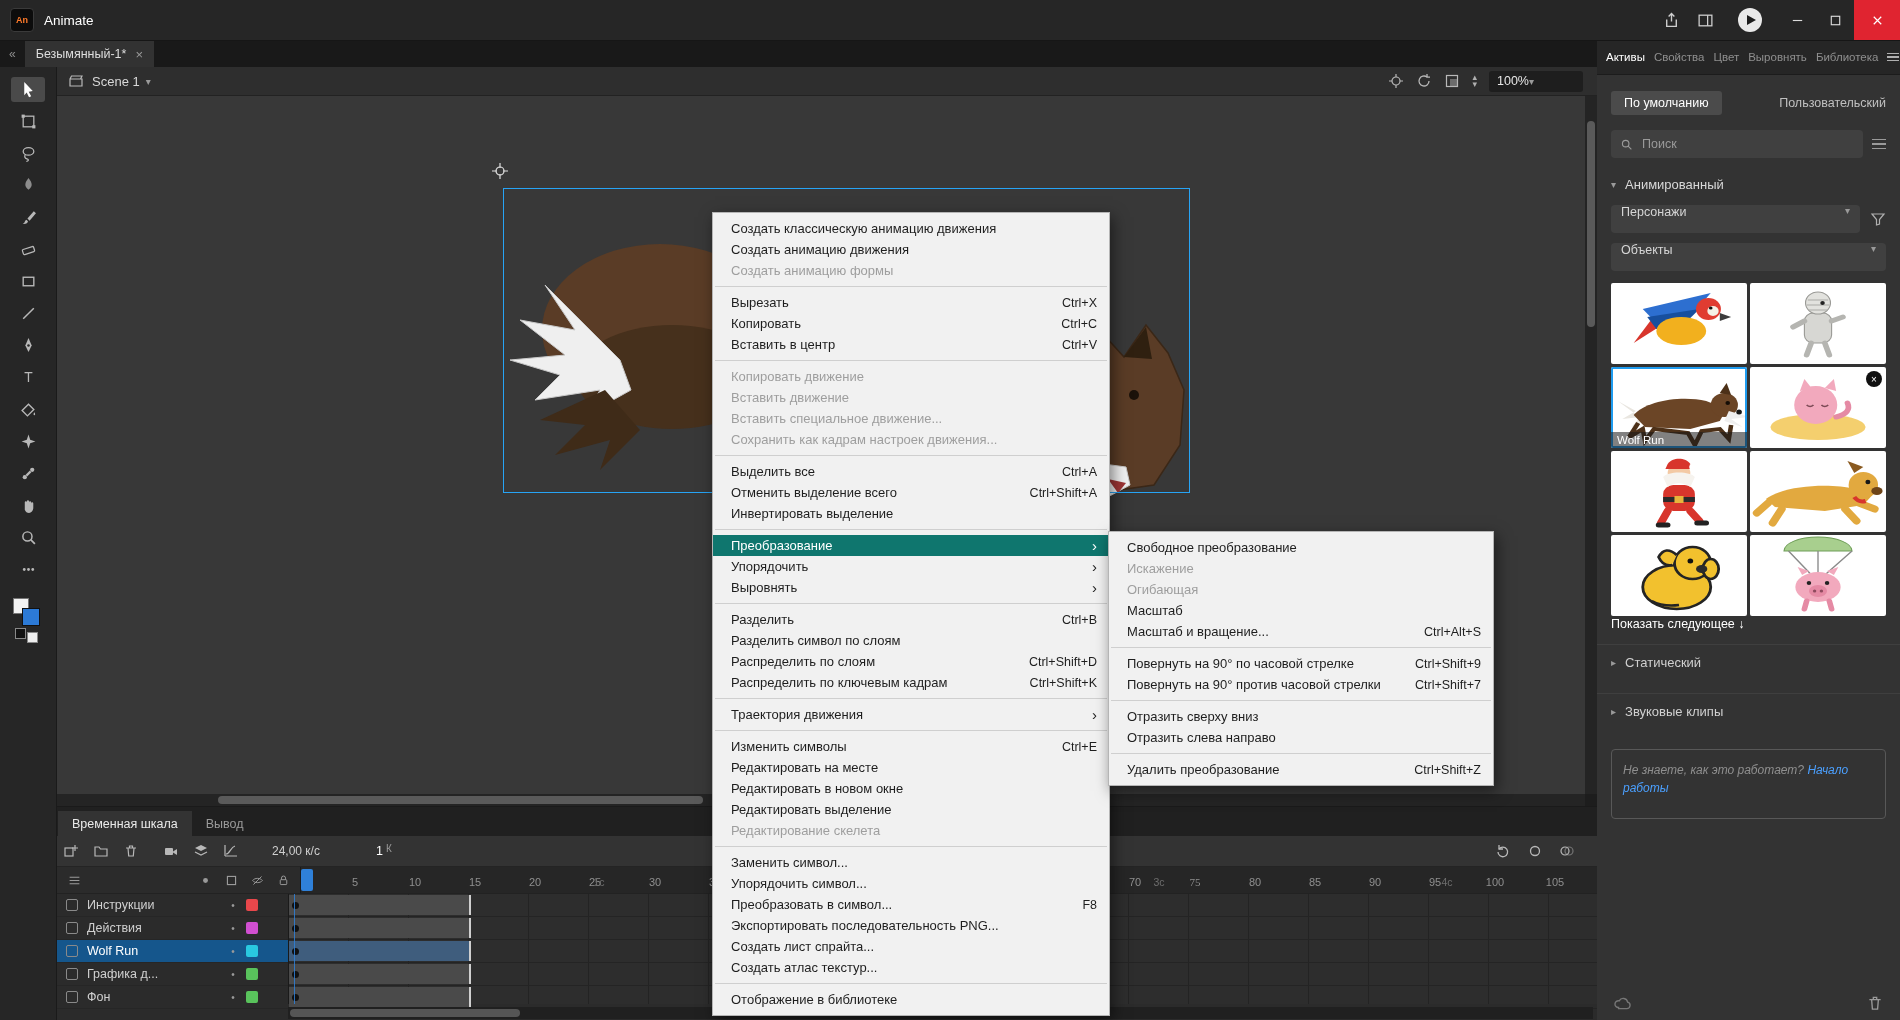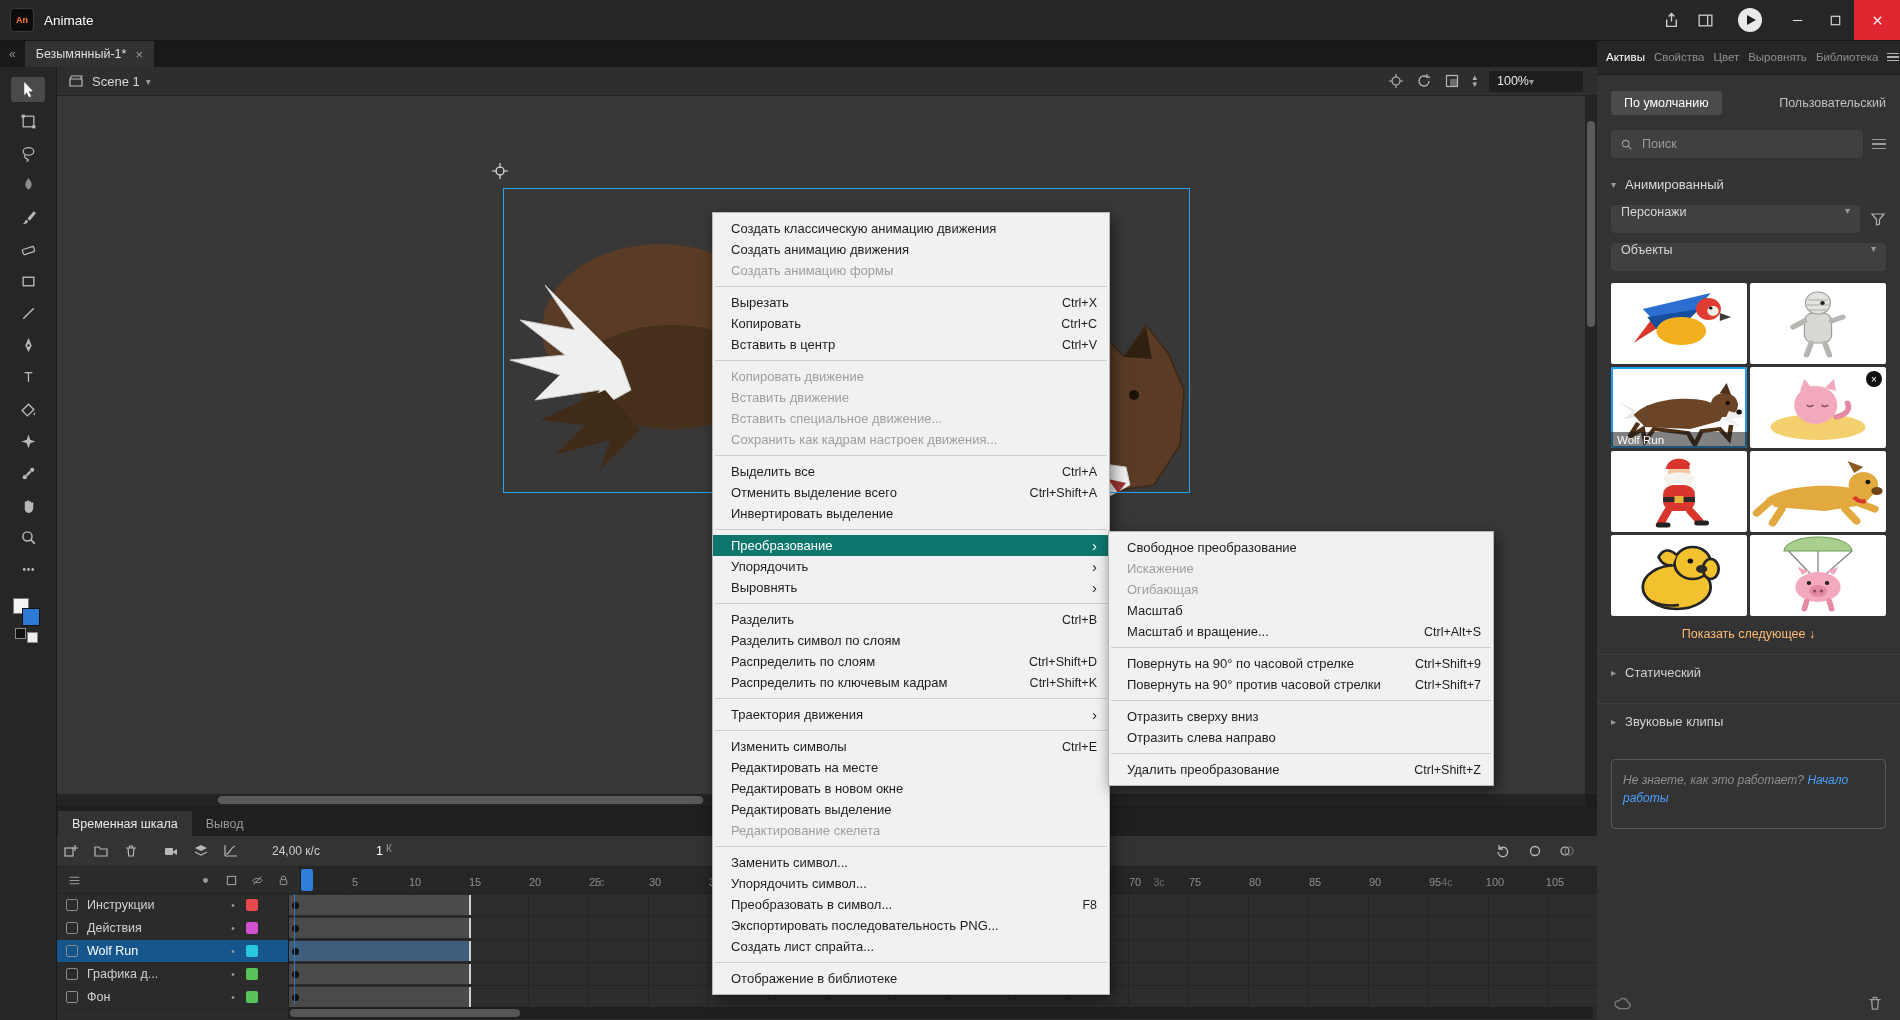--- a/index.html
+++ b/index.html
@@ -118,21 +118,21 @@
   .rp-filter-row{display:flex;align-items:center;gap:10px;margin:13px 14px 0}
   .rp-select{height:28px;background:#404040;border-radius:4px;display:flex;align-items:flex-start;padding:0 10px;color:#d6d6d6;font-size:12.5px;flex:1}
   .rp-select .chev{margin-left:auto}
   .rp-select.full{margin:10px 14px 0}
   #asset-grid{margin:12px 14px 0;display:grid;grid-template-columns:1fr 1fr;gap:3px}
   .asset-card{position:relative;background:#fff;height:81px;border-radius:2px;overflow:hidden}
   .asset-card svg{width:100%;height:100%}
   .asset-card.selected{outline:2px solid #1f9cf0;outline-offset:-2px}
   .asset-label{position:absolute;left:0;right:0;bottom:0;background:rgba(25,25,25,.55);color:#fff;font-size:11.5px;padding:2px 6px}
   .asset-badge{position:absolute;top:4px;right:4px;width:16px;height:16px;border-radius:50%;background:#101010;color:#fff;font-size:10px;display:flex;align-items:center;justify-content:center}
-  .show-more{margin:11px 14px 0;text-align:center;color:#fdba74;font-size:12.5px}
+  .show-more{margin:1px 14px 0;text-align:left;color:#ffffff;font-size:12.5px}
   .rp-collapse{margin-top:13px;padding:10px 14px;border-top:1px solid #3f3f3f;color:#d0d0d0;font-size:13px;display:flex;gap:9px;align-items:center}
   .rp-collapse:last-of-type{border-bottom:1px solid #3f3f3f}
   .rp-help{margin:20px 14px 0;border:1px solid #585858;border-radius:4px;min-height:46px;padding:11px;font-size:12px;color:#8f8f8f;font-style:italic;line-height:1.5}
   .rp-help .link{color:#4ba0ff}
   .rp-bottom{position:absolute;bottom:8px;left:16px;right:16px;display:flex;justify-content:space-between;align-items:center}
   .rp-bottom svg{width:18px;height:18px}
 
   
   .ctxmenu{position:absolute;background:#f1f1f1;border:1px solid #b5b5b5;box-shadow:3px 5px 14px rgba(0,0,0,.5);padding:5px 0;z-index:100}
   #ctxmenu{left:712px;top:212px;width:396px}
@@ -451,21 +451,21 @@
         <span class="ruler-num" style="left: 294px;">25</span>
         <span class="ruler-num" style="left: 354px;">30</span>
         <span class="ruler-num" style="left: 414px;">35</span>
         <span class="ruler-num" style="left: 474px;">40</span>
         <span class="ruler-num" style="left: 534px;">45</span>
         <span class="ruler-num" style="left: 594px;">50</span>
         <span class="ruler-num" style="left: 654px;">55</span>
         <span class="ruler-num" style="left: 714px;">60</span>
         <span class="ruler-num" style="left: 774px;">65</span>
         <span class="ruler-num" style="left: 834px;">70</span>
-        <span class="ruler-num" style="left: 894px;">75</span>
+        <span class="ruler-num" style="left: 894px; font-family: Liberation Serif, serif;">75</span>
         <span class="ruler-num" style="left: 954px;">80</span>
         <span class="ruler-num" style="left: 1014px;">85</span>
         <span class="ruler-num" style="left: 1074px;">90</span>
         <span class="ruler-num" style="left: 1134px;">95</span>
         <span class="ruler-num" style="left: 1194px;">100</span>
         <span class="ruler-num" style="left: 1254px;">105</span>
         <span class="ruler-sec" style="left: 298px;">1с</span>
         <span class="ruler-sec" style="left: 570px;">2с</span>
         <span class="ruler-sec" style="left: 858px;">3с</span>
         <span class="ruler-sec" style="left: 1146px;">4с</span>
@@ -860,20 +860,24 @@
       </span>
     </div>
     <div class="ctx-item">
       <span class="ctx-label">Экспортировать последовательность PNG...</span>
       <span class="ctx-right"></span>
     </div>
     <div class="ctx-item">
       <span class="ctx-label">Создать лист спрайта...</span>
       <span class="ctx-right"></span>
     </div>
+    <div class="ctx-item">
+      <span class="ctx-label">Создать атлас текстур...</span>
+      <span class="ctx-right"></span>
+    </div>
     <div class="ctx-sep"></div>
     <div class="ctx-item">
       <span class="ctx-label">Отображение в библиотеке</span>
       <span class="ctx-right"></span>
     </div>
   </div>
 <div id="submenu" class="ctxmenu">
     <div class="ctx-item">
       <span class="ctx-label">Свободное преобразование</span>
       <span class="ctx-right"></span>

